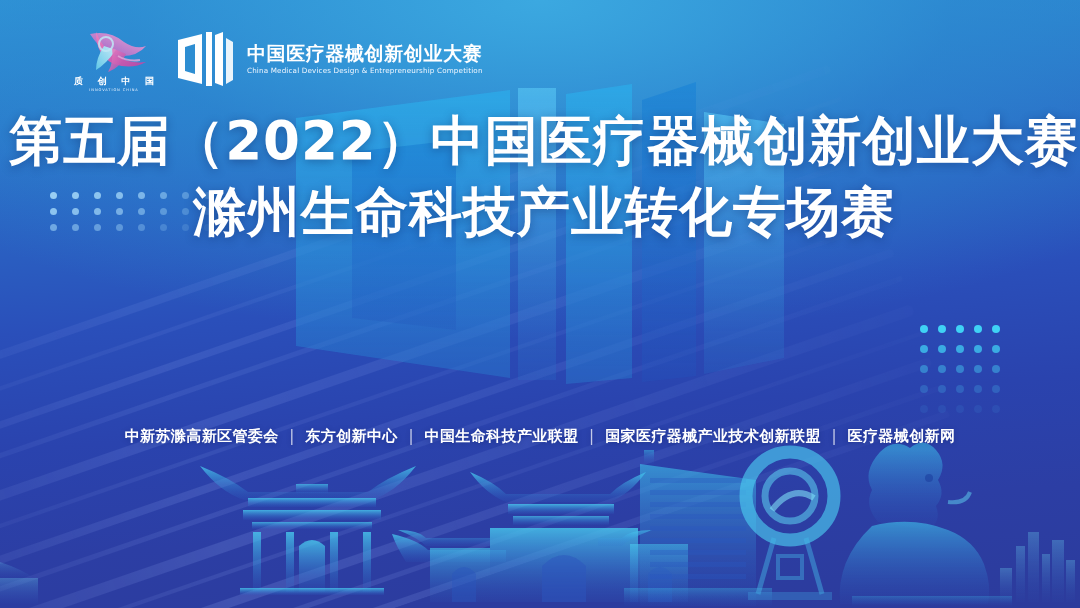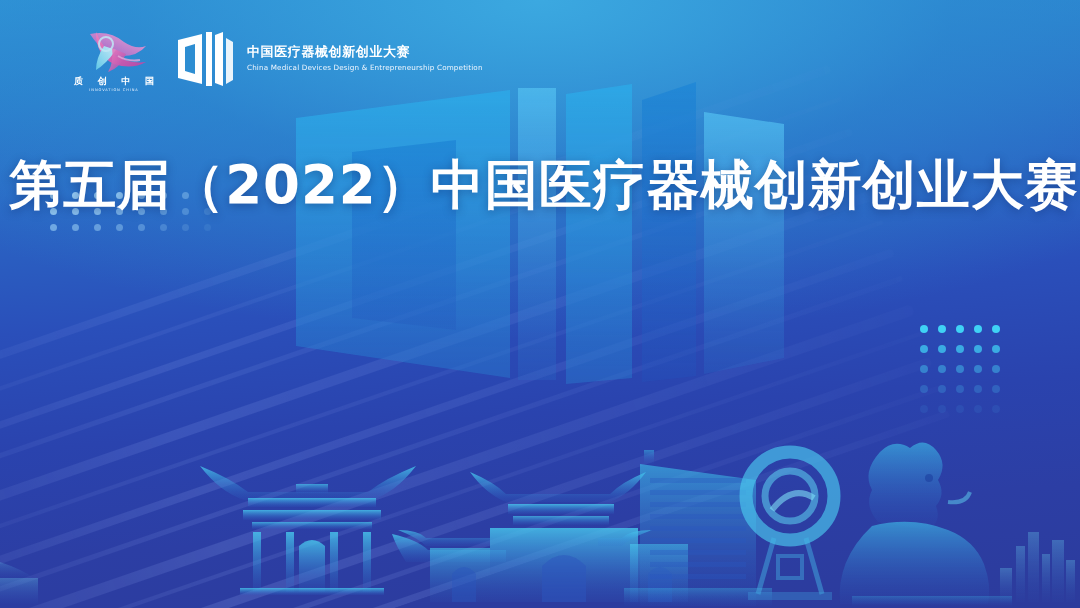--- a/index.html
+++ b/index.html
@@ -31,27 +31,27 @@
   
   .logobar{position:absolute;left:74px;top:26px;display:flex;align-items:center;gap:20px;}
   .logo-cn{width:80px;}
   .logo-cn .bird{display:block;}
   .logo-cn .cnrow{display:flex;justify-content:space-between;align-items:center;margin-top:3px;}
   .logo-cn .cnrow span{font-size:9px;color:#fff;font-weight:700;line-height:1;
     font-family:"DejaVu Sans",sans-serif;}
   .logo-cn .enline{margin-top:2px;text-align:center;font-size:3.6px;letter-spacing:.9px;
     color:#e8f3ff;font-family:"DejaVu Sans",sans-serif;white-space:nowrap;}
   .logo-cmdc{display:flex;align-items:center;gap:11px;}
-  .cmdc-txt .zh{font-size:13px;font-weight:700;color:#fff;letter-spacing:.6px;line-height:1.15;
-    font-family:Liberation Mono, monospace;}
+  .cmdc-txt .zh{font-size:19px;font-weight:700;color:#fff;letter-spacing:.6px;line-height:1.15;
+    font-family:Liberation Sans, sans-serif;}
   .cmdc-txt .en{font-size:7.2px;color:#f0f7ff;letter-spacing:.15px;margin-top:2px;
     font-family:"DejaVu Sans",sans-serif;white-space:nowrap;}
 
   
-  .titlewrap{position:absolute;left:8px;right:0;top:110px;text-align:center;margin-top:44px;}
+  .titlewrap{position:absolute;left:8px;right:0;top:110px;text-align:center;}
   .title-l1,.title-l2{
     color:#fff;font-weight:700;letter-spacing:1px;line-height:1.18;
     font-family:"DejaVu Sans",sans-serif;
     text-shadow:0 2px 10px rgba(10,30,90,.38);
   }
   .title-l1{font-size:53px;}
   .title-l2{font-size:53px;margin-top:8px;}
 
   .datetext{position:absolute;left:0;right:0;top:312px;text-align:center;
     color:#ffffff;font-size:17.5px;font-weight:700;letter-spacing:1.6px;
@@ -308,18 +308,30 @@
       </svg>
       <div class="cmdc-txt">
         <div class="zh">中国医疗器械创新创业大赛</div>
         <div class="en">China Medical Devices Design &amp; Entrepreneurship Competition</div>
       </div>
     </div>
   </div>
 
   <div class="titlewrap">
     <div class="title-l1">第五届（2022）中国医疗器械创新创业大赛</div>
-  </div>
-
-
-
+    <div class="title-l2">滁州生命科技产业转化专场赛</div>
+  </div>
+
+
+
+  <div class="hostlist">
+    <span>中新苏滁高新区管委会</span>
+    <span class="bar">|</span>
+    <span>东方创新中心</span>
+    <span class="bar">|</span>
+    <span>中国生命科技产业联盟</span>
+    <span class="bar">|</span>
+    <span>国家医疗器械产业技术创新联盟</span>
+    <span class="bar">|</span>
+    <span>医疗器械创新网</span>
+  </div>
 
 </div>
 
 </body></html>

